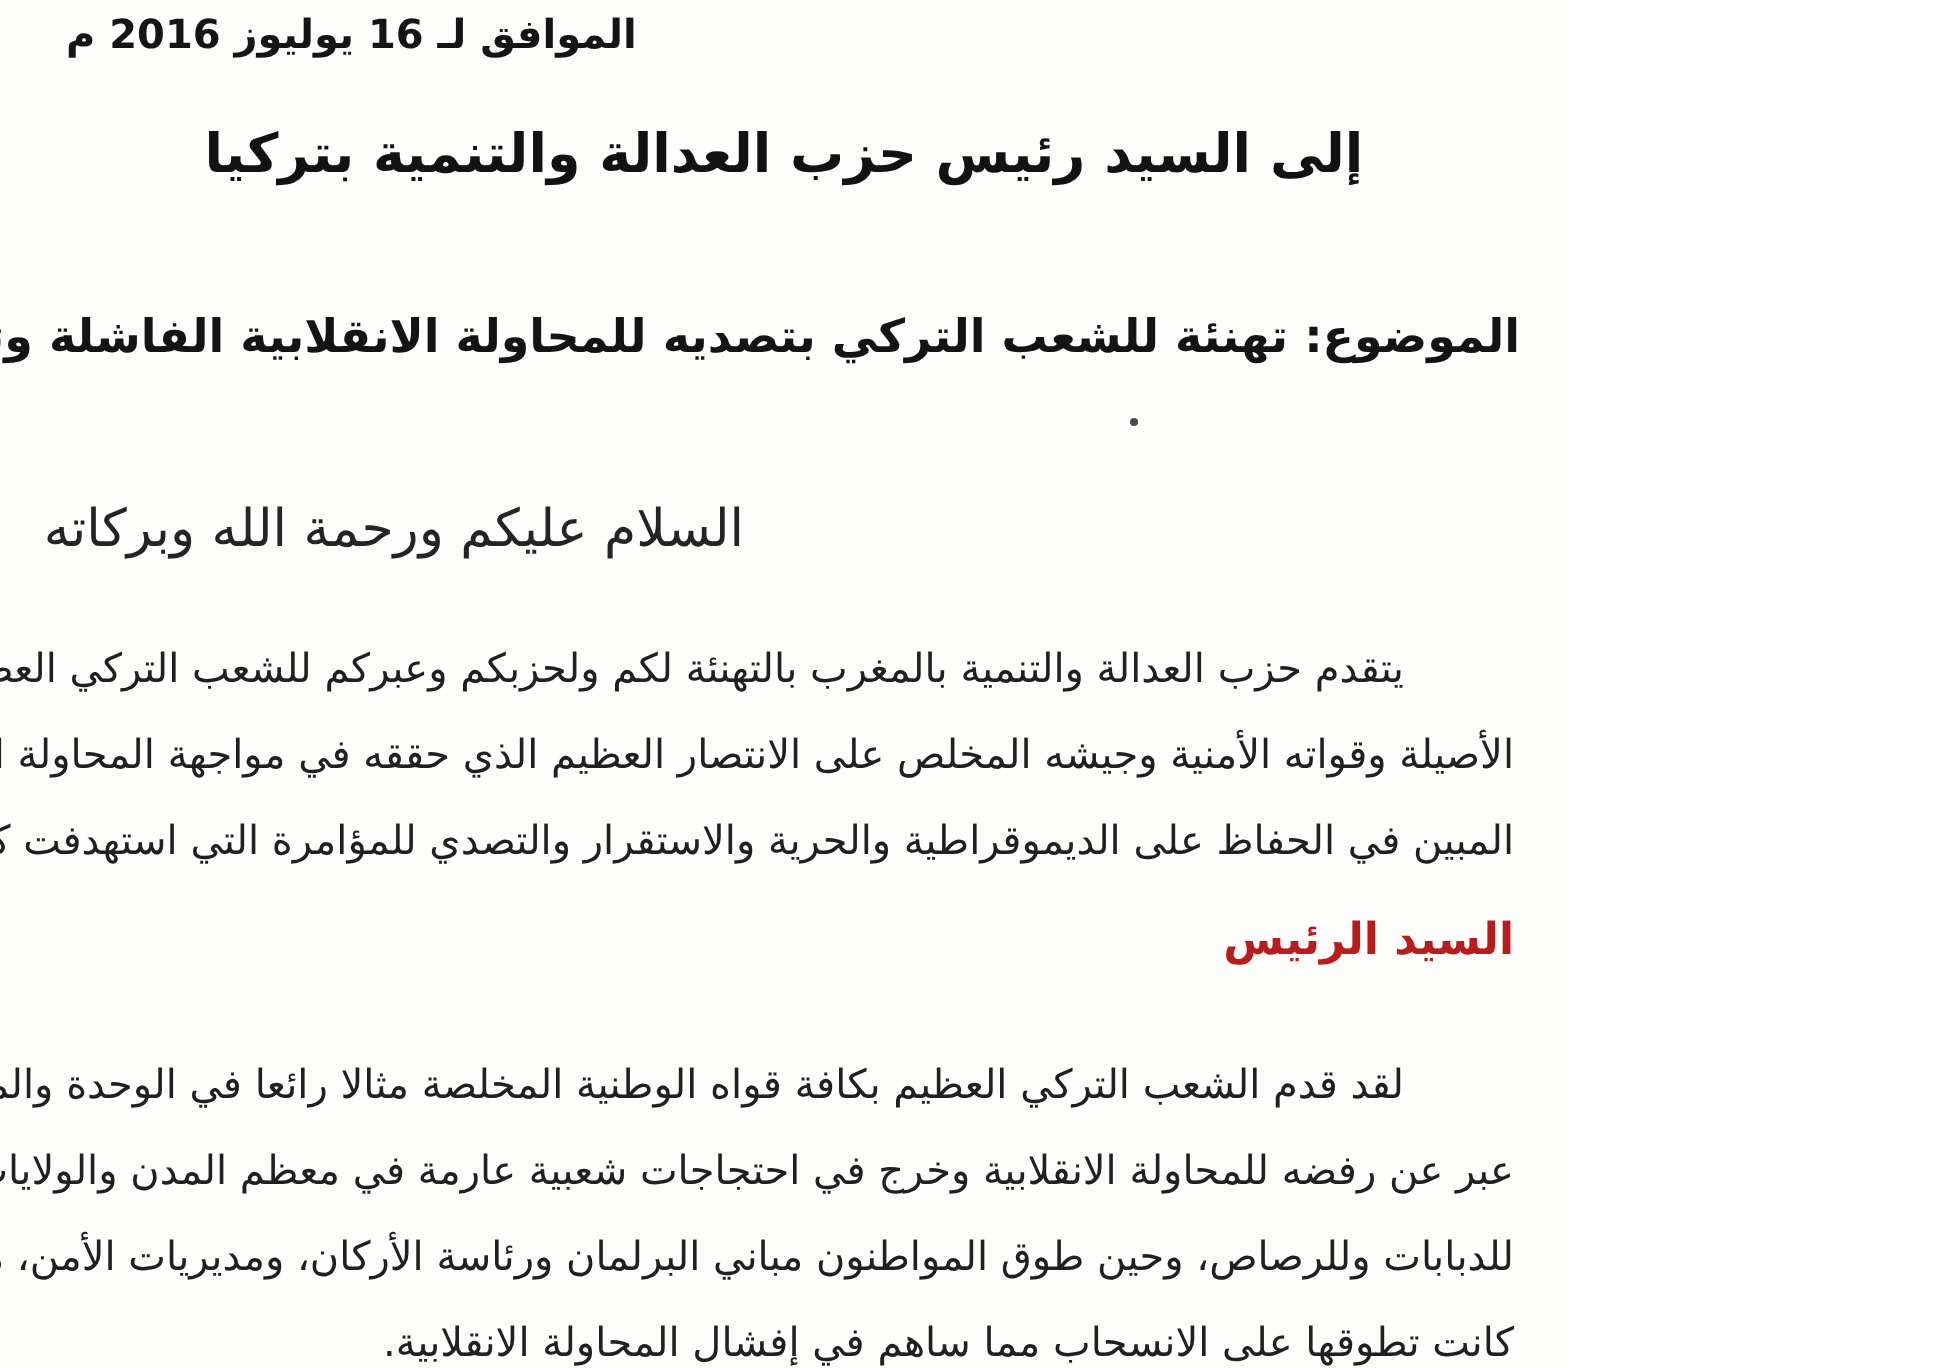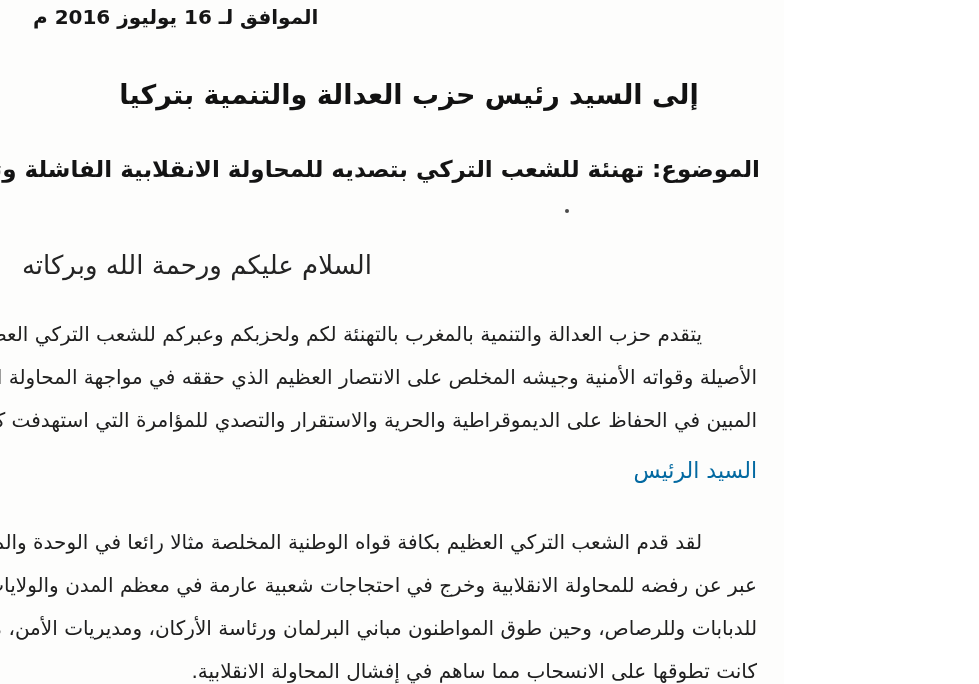--- a/index.html
+++ b/index.html
@@ -24,21 +24,21 @@
     font-size: 20px;
     font-weight: bold;
     white-space: nowrap;
     color: #151515;
   }
   .title {
     position: absolute;
     top: 62px;
     left: 0;
     width: 100%;
-    margin: 17px;
+    margin: 0;
     direction: rtl;
     text-align: center;
     font-size: 27px;
     font-weight: bold;
     color: #121212;
   }
   .subject {
     position: absolute;
     top: 156px;
     right: 24px;
@@ -88,22 +88,22 @@
   .endline {
     text-align: right;
     white-space: nowrap;
   }
   .salutation {
     position: absolute;
     top: 458px;
     right: 27px;
     direction: rtl;
     font-size: 22px;
-    font-weight: normal;
-    color: #0369a1;
+    font-weight: bold;
+    color: #b91c1c;
   }
 </style>
 </head>
 <body>
 
 <div class="page">
 
   <div class="date-line">الموافق لـ 16  يوليوز 2016 م</div>
 
   <h1 class="title">إلى السيد رئيس حزب العدالة والتنمية بتركيا</h1>

